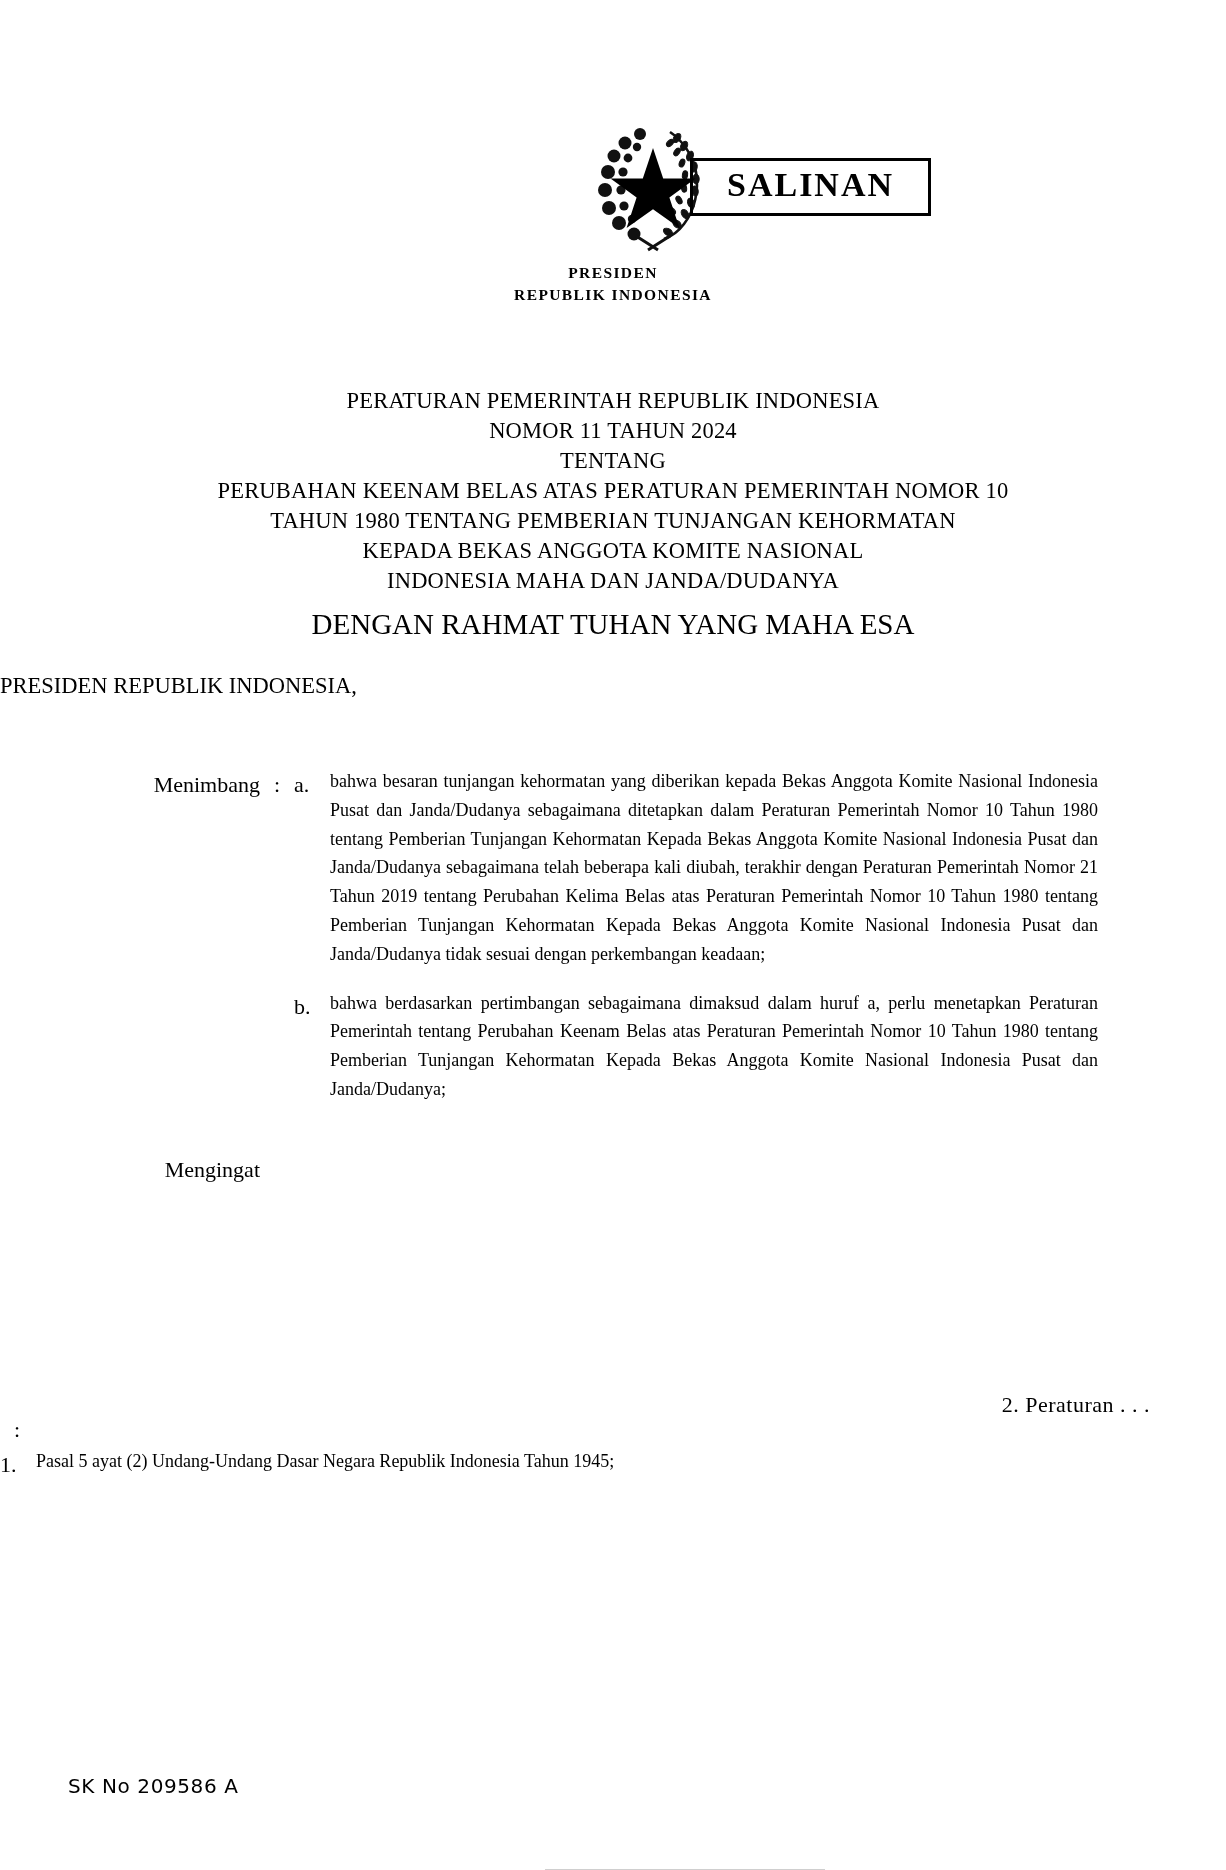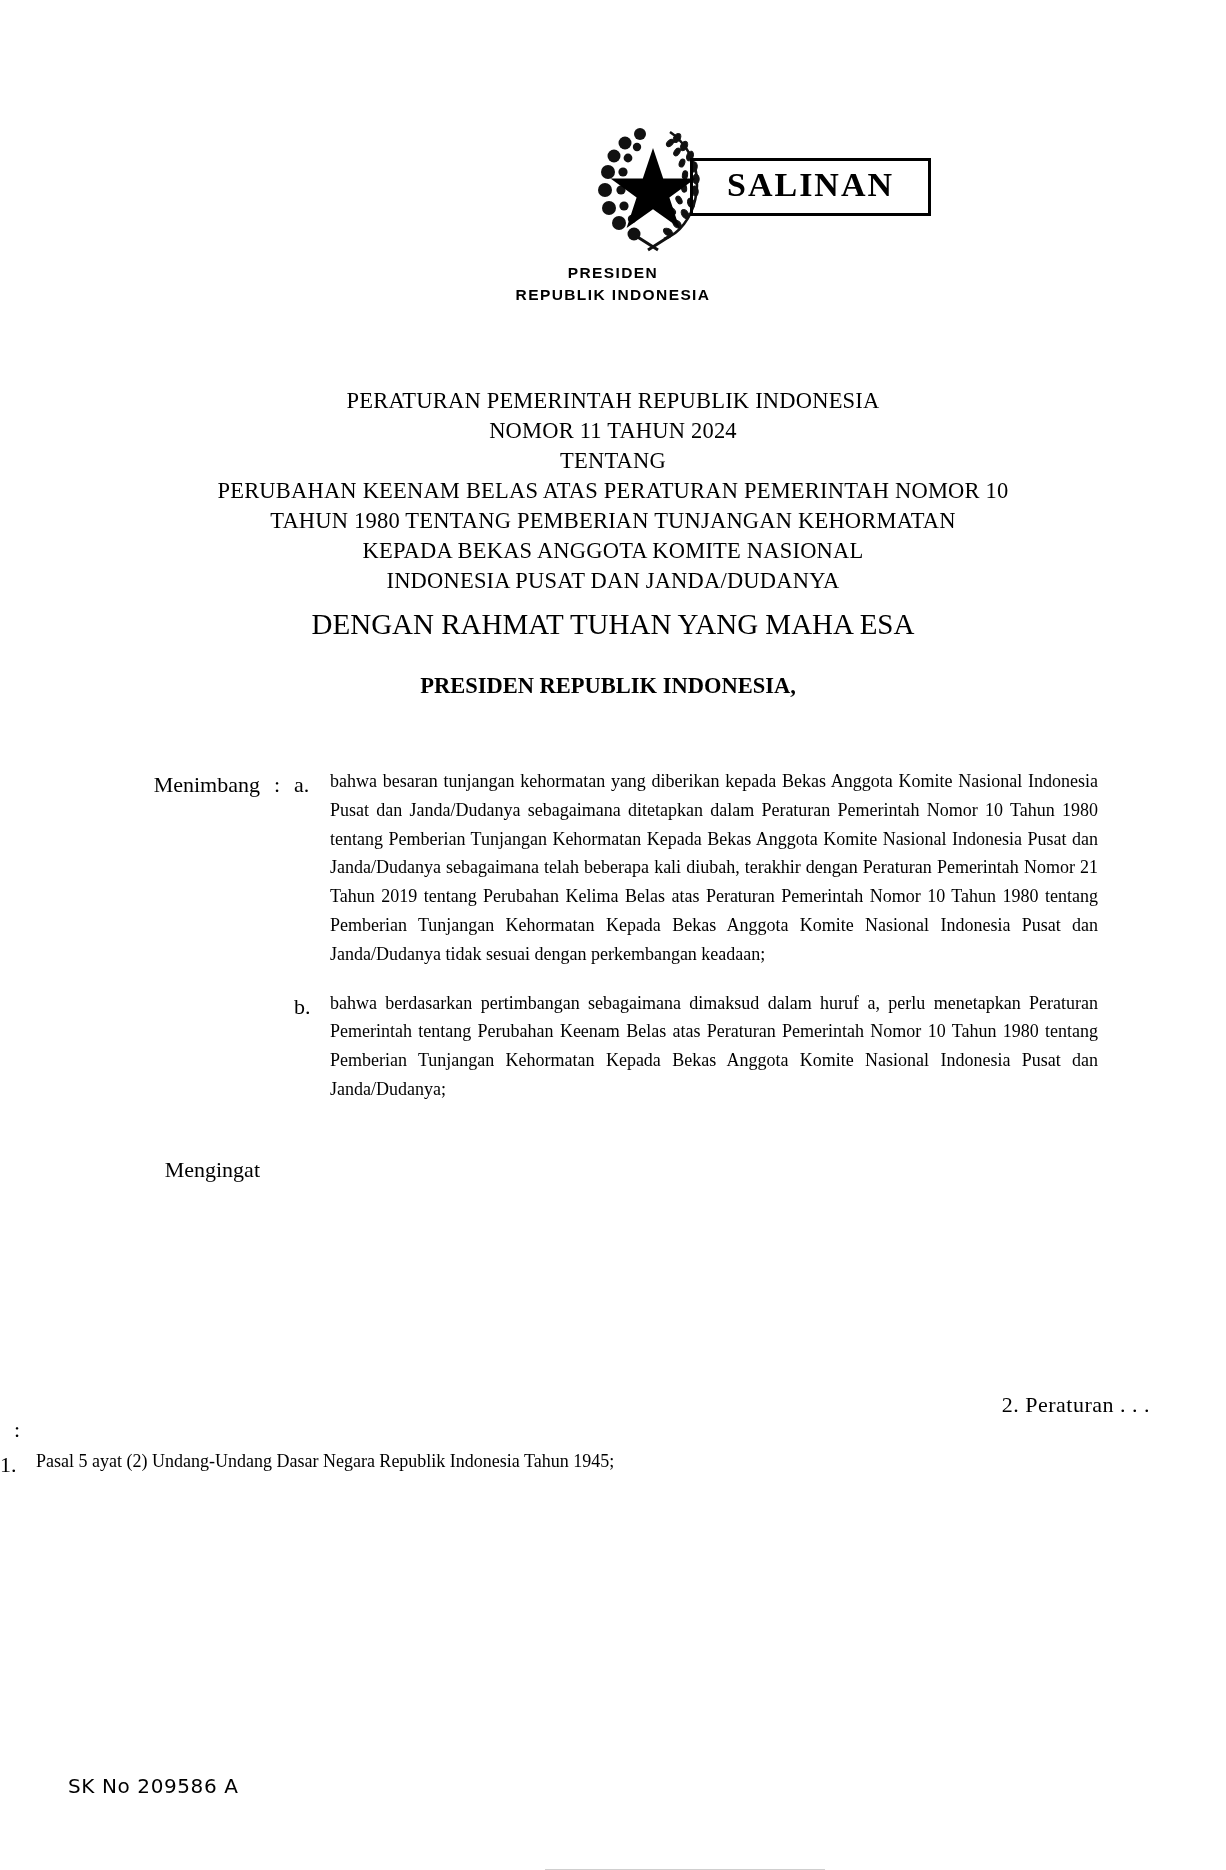--- a/index.html
+++ b/index.html
@@ -56,21 +56,21 @@
     letter-spacing: 2px;
     line-height: 1.05;
   }
 
   .presiden-line {
     position: absolute;
     top: 262px;
     left: 0;
     width: 1226px;
     text-align: center;
-    font-family: Liberation Sans, sans-serif;
+    font-family: Liberation Serif, serif;
     font-weight: bold;
     font-size: 15.5px;
     letter-spacing: 1.4px;
     line-height: 1.45;
     margin-left: 80px;
     width: 1066px;
   }
 
   
   .title-block {
@@ -90,23 +90,22 @@
     top: 605px;
     width: 1226px;
     text-align: center;
     font-size: 29px;
     line-height: 1.35;
   }
   .issuer-block {
     position: absolute;
     top: 673px;
     width: 1216px;
-    text-align: center;
+    text-align: left;
     font-size: 22.5px;
-    font-weight: bold;
   }
 
   
   .clauses {
     position: absolute;
     top: 735px;
     left: 0;
     width: 1226px;
   }
   .clause-row {
@@ -251,21 +250,21 @@
     <div>REPUBLIK INDONESIA</div>
   </div>
 
   <div class="title-block">
     <span class="ln">PERATURAN PEMERINTAH REPUBLIK INDONESIA</span>
     <span class="ln">NOMOR 11 TAHUN 2024</span>
     <span class="ln">TENTANG</span>
     <span class="ln">PERUBAHAN KEENAM BELAS ATAS PERATURAN PEMERINTAH NOMOR 10</span>
     <span class="ln">TAHUN 1980 TENTANG PEMBERIAN TUNJANGAN KEHORMATAN</span>
     <span class="ln">KEPADA BEKAS ANGGOTA KOMITE NASIONAL</span>
-    <span class="ln">INDONESIA PUSAT DAN JANDA/DUDANYA</span>
+    <span class="ln">INDONESIA MAHA DAN JANDA/DUDANYA</span>
   </div>
 
   <div class="subtitle-block">DENGAN RAHMAT TUHAN YANG MAHA ESA</div>
   <div class="issuer-block">PRESIDEN REPUBLIK INDONESIA,</div>
 
   <div class="clauses">
 
     <div class="clause-row">
       <div class="clause-label">Menimbang</div>
       <div class="clause-colon">:</div>

